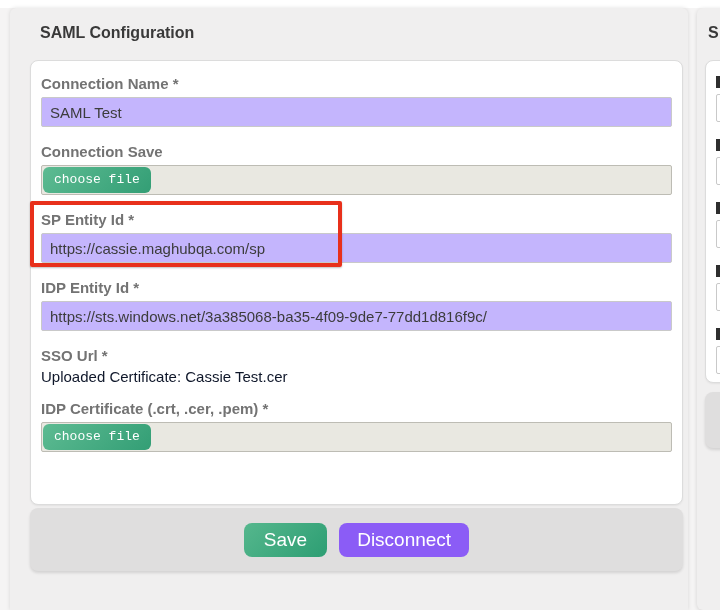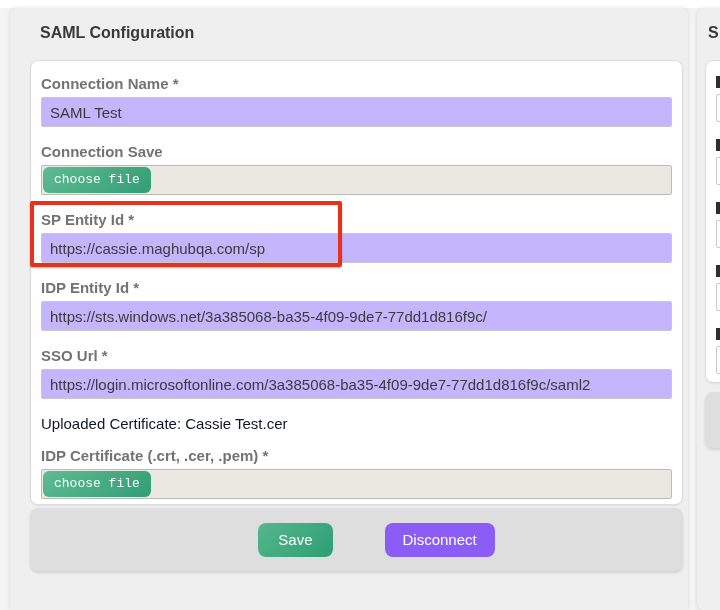--- a/index.html
+++ b/index.html
@@ -95,24 +95,23 @@
     background: #dfdede;
     border-radius: 8px;
     display: flex; align-items: center; justify-content: center;
     gap: 12px;
     box-shadow: 0 2px 3px rgba(0,0,0,0.12);
   }
   .btn {
     height: 34px;
     border: none; border-radius: 8px;
     font-family: "Liberation Sans", sans-serif;
-    font-size: 15px; color: #ffffff;
+    font-size: 19px; color: #ffffff;
     cursor: pointer;
     padding: 0 20px;
-    margin-left: 40px;
   }
   .btn-save { background: linear-gradient(135deg, #55b78d 0%, #2d9e73 100%); }
   .btn-disconnect { background: #8b5cf6; padding: 0 18px; }
   
   .card-right {
     left: 8px; top: 52px; width: 104px; height: 323px;
     border-radius: 8px;
   }
   .stub-label {
     display: block; width: 4px; height: 12px;
@@ -151,21 +150,20 @@
       <button class="choose-file-btn">choose file</button>
     </div>
 
     <label class="field-label">SP Entity Id *</label>
     <input class="text-input" type="text" value="https://cassie.maghubqa.com/sp" style="">
 
     <label class="field-label">IDP Entity Id *</label>
     <input class="text-input" type="text" value="https://sts.windows.net/3a385068-ba35-4f09-9de7-77dd1d816f9c/" style="">
 
     <label class="field-label">SSO Url *</label>
-    <input class="text-input" type="text" value="https://login.microsoftonline.com/3a385068-ba35-4f09-9de7-77dd1d816f9c/saml2" style="">
 
     <div class="plain-text">Uploaded Certificate: Cassie Test.cer</div>
 
     <label class="field-label">IDP Certificate (.crt, .cer, .pem) *</label>
     <div class="file-box" style="margin-bottom:0;">
       <button class="choose-file-btn">choose file</button>
     </div>
 
   </div>
 

